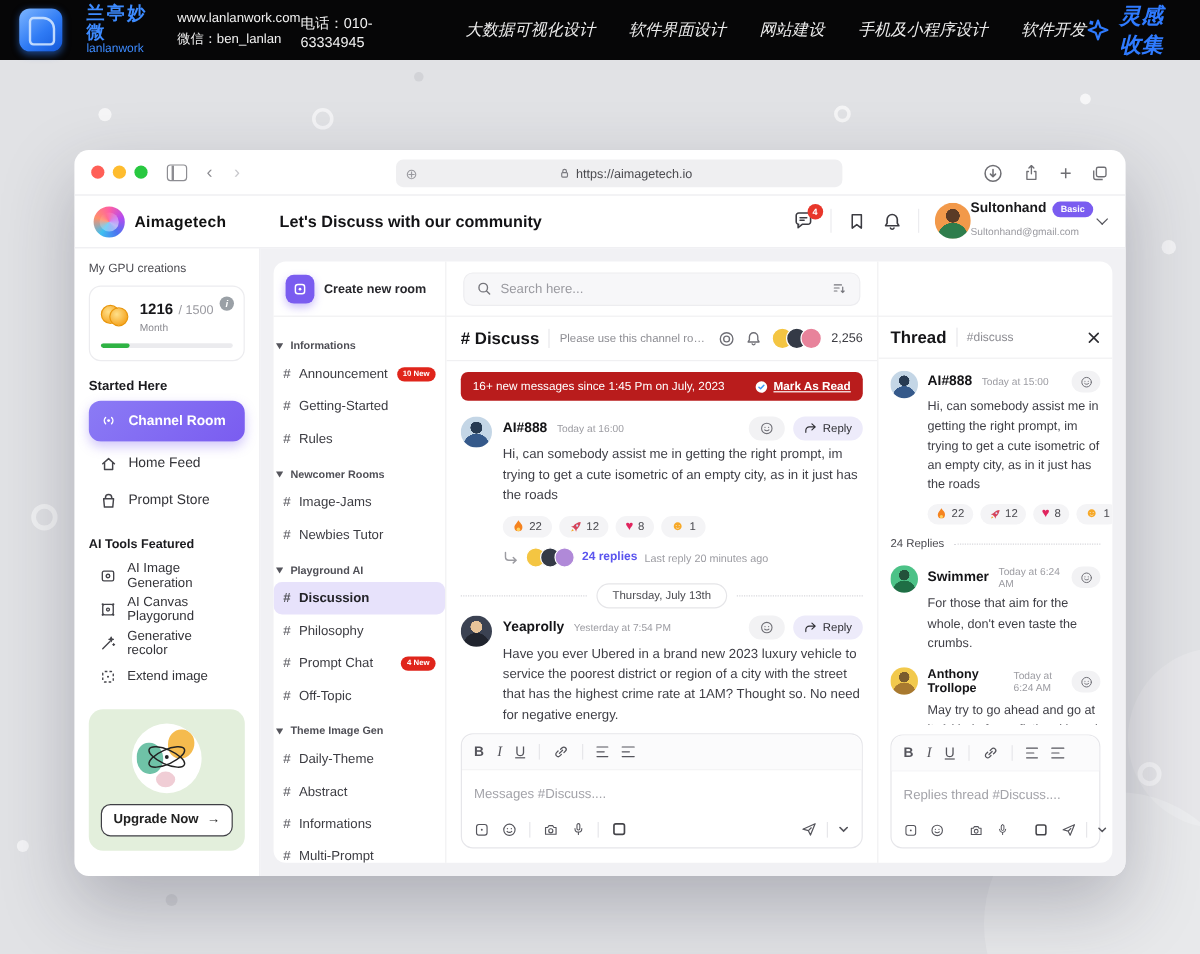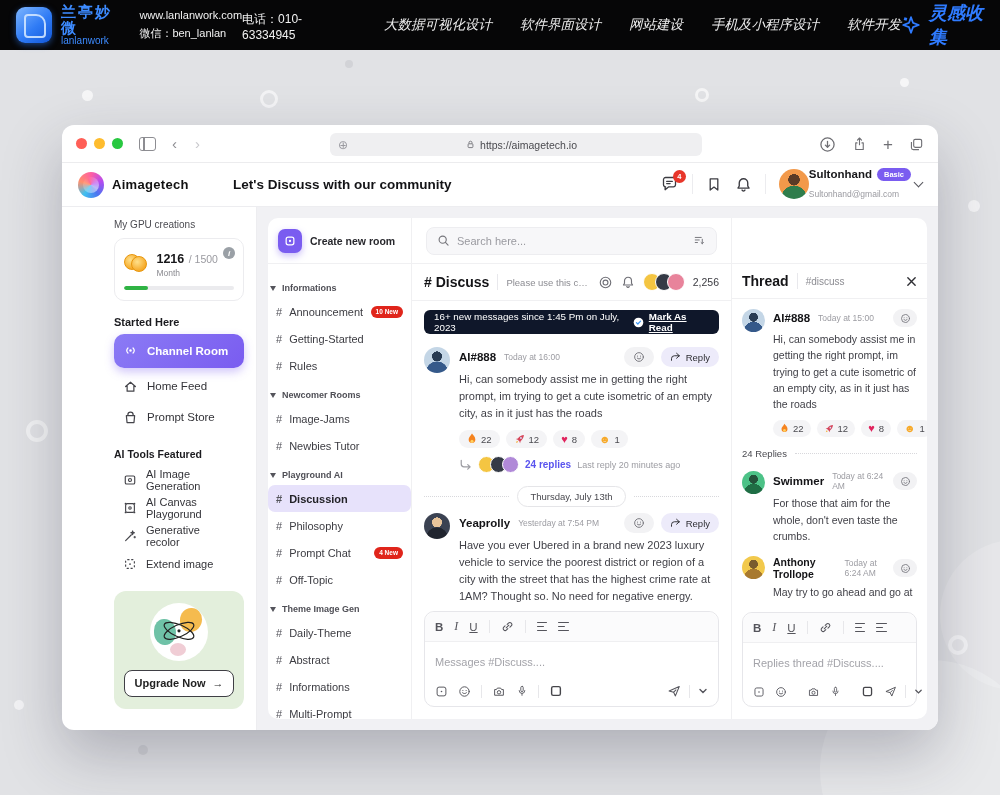--- a/index.html
+++ b/index.html
@@ -16,21 +16,21 @@
   .deco { position:absolute; border-radius:50%; pointer-events:none; }
 
   
   .topbar { position:absolute; left:0; top:0; width:1000px; height:50px; background:#060607;
             display:flex; align-items:center; padding:0 16px; z-index:5; }
   .tb-logo { width:36px; height:36px; border-radius:9px;
              background:linear-gradient(140deg,#7db6ff 0%,#2f7bf5 55%,#1257d8 100%);
              box-shadow:0 2px 6px rgba(47,123,245,.5); position:relative; flex:none; }
   .tb-logo:before { content:""; position:absolute; left:8px; top:7px; width:18px; height:20px;
              border:2.5px solid #cfe4ff; border-radius:4px 10px 4px 4px; opacity:.9; }
-  .tb-brand { margin-left:9px; line-height:1.05; }
+  .tb-brand { margin-left:20px; line-height:1.05; }
   .tb-brand .cn { color:#3d8bff; font-size:15px; font-weight:bold; letter-spacing:2px; }
   .tb-brand .en { color:#3d8bff; font-size:10px; }
   .tb-contact { margin-left:22px; color:#f2f2f2; font-size:11px; line-height:1.6; }
   .tb-phone { color:#f2f2f2; font-size:12px; align-self:flex-end; padding-bottom:8px; }
   .tb-nav { display:flex; gap:28px; margin-left:48px;
             font-family:"Liberation Serif","DejaVu Serif",serif; font-style:italic;
             color:#ededed; font-size:13.5px; }
   .tb-nav span { cursor:pointer; white-space:nowrap; }
   .tb-collect { margin-left:auto; display:flex; align-items:center; gap:8px; color:#2f7bff;
             font-family:"Liberation Serif","DejaVu Serif",serif; font-style:italic;
@@ -91,21 +91,21 @@
   .user-meta { line-height:1.2; }
   .user-name-row { display:flex; align-items:center; gap:5px; }
   .user-name { font-size:11.5px; font-weight:bold; color:#18181b; }
   .badge-basic { background:#7a5cf0; color:#fff; font-size:7.5px; font-weight:bold;
                  border-radius:8px; padding:2px 7px; }
   .user-email { font-size:8.5px; color:#9a9aa0; }
   .chev-down { width:7px; height:7px; border-right:1.6px solid #55555c; border-bottom:1.6px solid #55555c;
                transform:rotate(45deg); margin-left:4px; margin-top:-3px; }
 
   
-  .body { display:flex; height:523px;margin-left:40px; }
+  .body { display:flex; height:523px; }
 
   
   .sidebar { width:155px; flex:none; border-right:1px solid #ededf0; padding:12px 12px 10px; overflow:hidden; }
   .sb-label { font-size:10px; color:#4c4c52; margin-bottom:8px; }
   .gpu-card { border:1px solid #ececef; border-radius:10px; padding:9px 9px 10px; position:relative; }
   .coins { position:relative; width:24px; height:18px; display:inline-block; vertical-align:middle; }
   .coin { position:absolute; width:16px; height:16px; border-radius:50%;
           background:radial-gradient(circle at 38% 35%,#ffe08a,#f5a623 75%); border:1.5px solid #e8960c; }
   .coin.c2 { left:7px; top:2px; }
   .gpu-nums { display:inline-block; vertical-align:middle; margin-left:4px; line-height:1.25; }
@@ -177,21 +177,21 @@
   .chat-head { display:flex; align-items:center; gap:8px; padding:9px 12px; border-bottom:1px solid #f0f0f2; }
   .chat-head .name { font-size:14px; font-weight:bold; color:#141417; white-space:nowrap; }
   .chat-head .sep { width:1px; height:16px; background:#e8e8ec; }
   .chat-head .topic { font-size:9.5px; color:#8c8c92; flex:1; min-width:0; white-space:nowrap;
                       overflow:hidden; text-overflow:ellipsis; }
   .hstack { display:flex; }
   .hstack .avatar { width:18px; height:18px; border:1.8px solid #fff; margin-left:-6px; }
   .hstack .avatar:first-child { margin-left:0; }
   .members { font-size:10.5px; color:#3c3c42; }
   .chat-scroll { flex:1; overflow:hidden; padding:9px 12px 0; }
-  .notice { background:#0f172a; border-radius:6px; height:24px; display:flex; align-items:center;
+  .notice { background:#b91c1c; border-radius:6px; height:24px; display:flex; align-items:center;
             padding:0 10px; color:#fff; font-size:9.8px; }
   .notice .act { margin-left:auto; display:flex; align-items:center; gap:5px; font-weight:bold;
             text-decoration:underline; cursor:pointer; }
   .msg { display:flex; gap:9px; margin-top:13px; }
   .msg .avatar { width:26px; height:26px; }
   .msg-body { flex:1; min-width:0; }
   .msg-top { display:flex; align-items:center; }
   .msg-author { font-size:11.5px; font-weight:bold; color:#141417; }
   .msg-time { font-size:8.5px; color:#9c9ca2; margin-left:8px; }
   .msg-tools { margin-left:auto; display:flex; align-items:center; gap:7px; }

